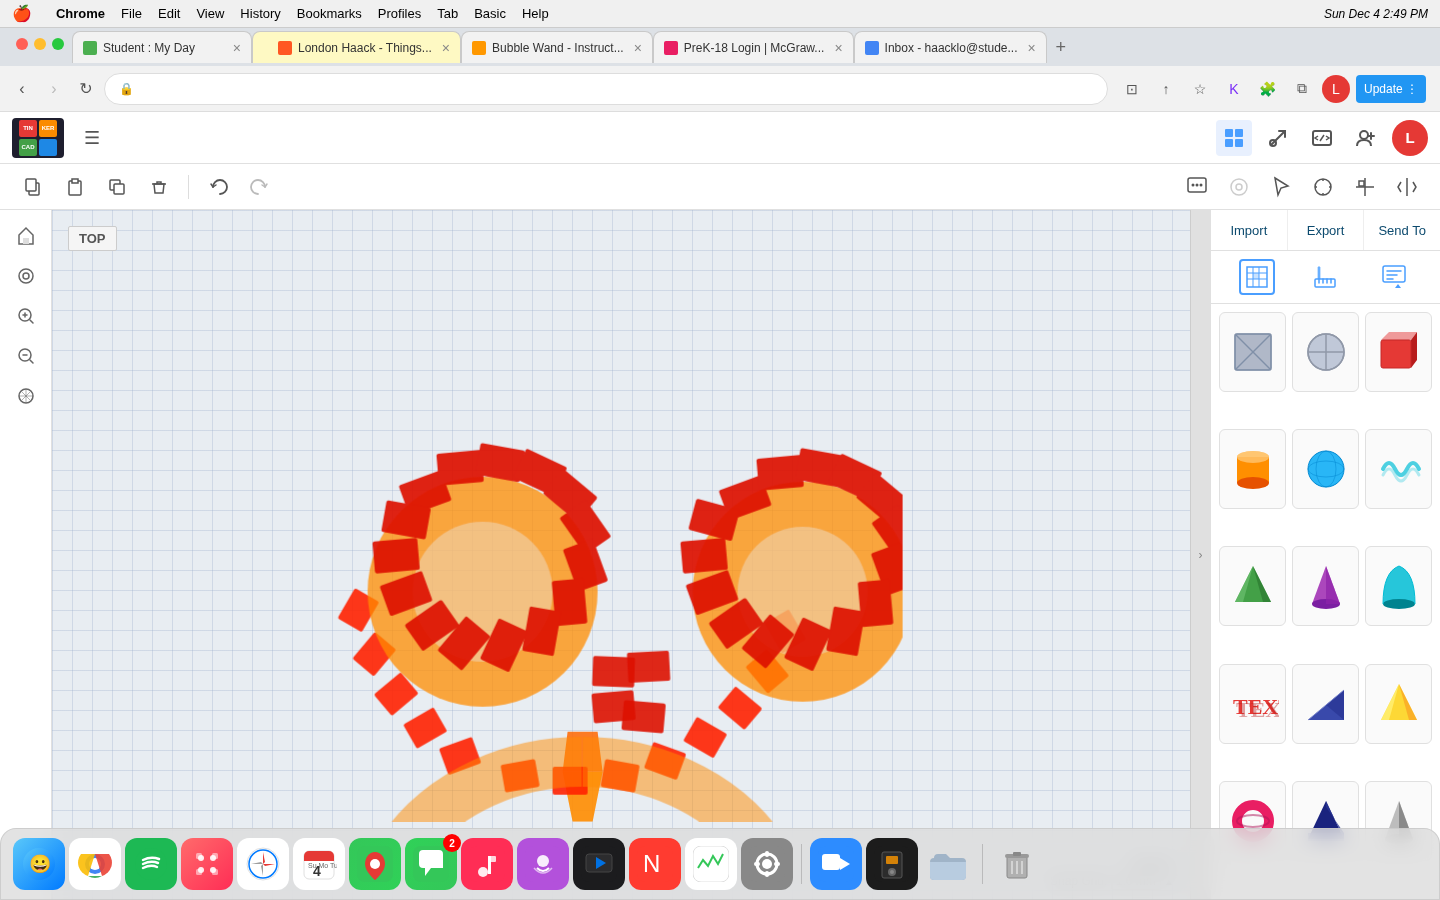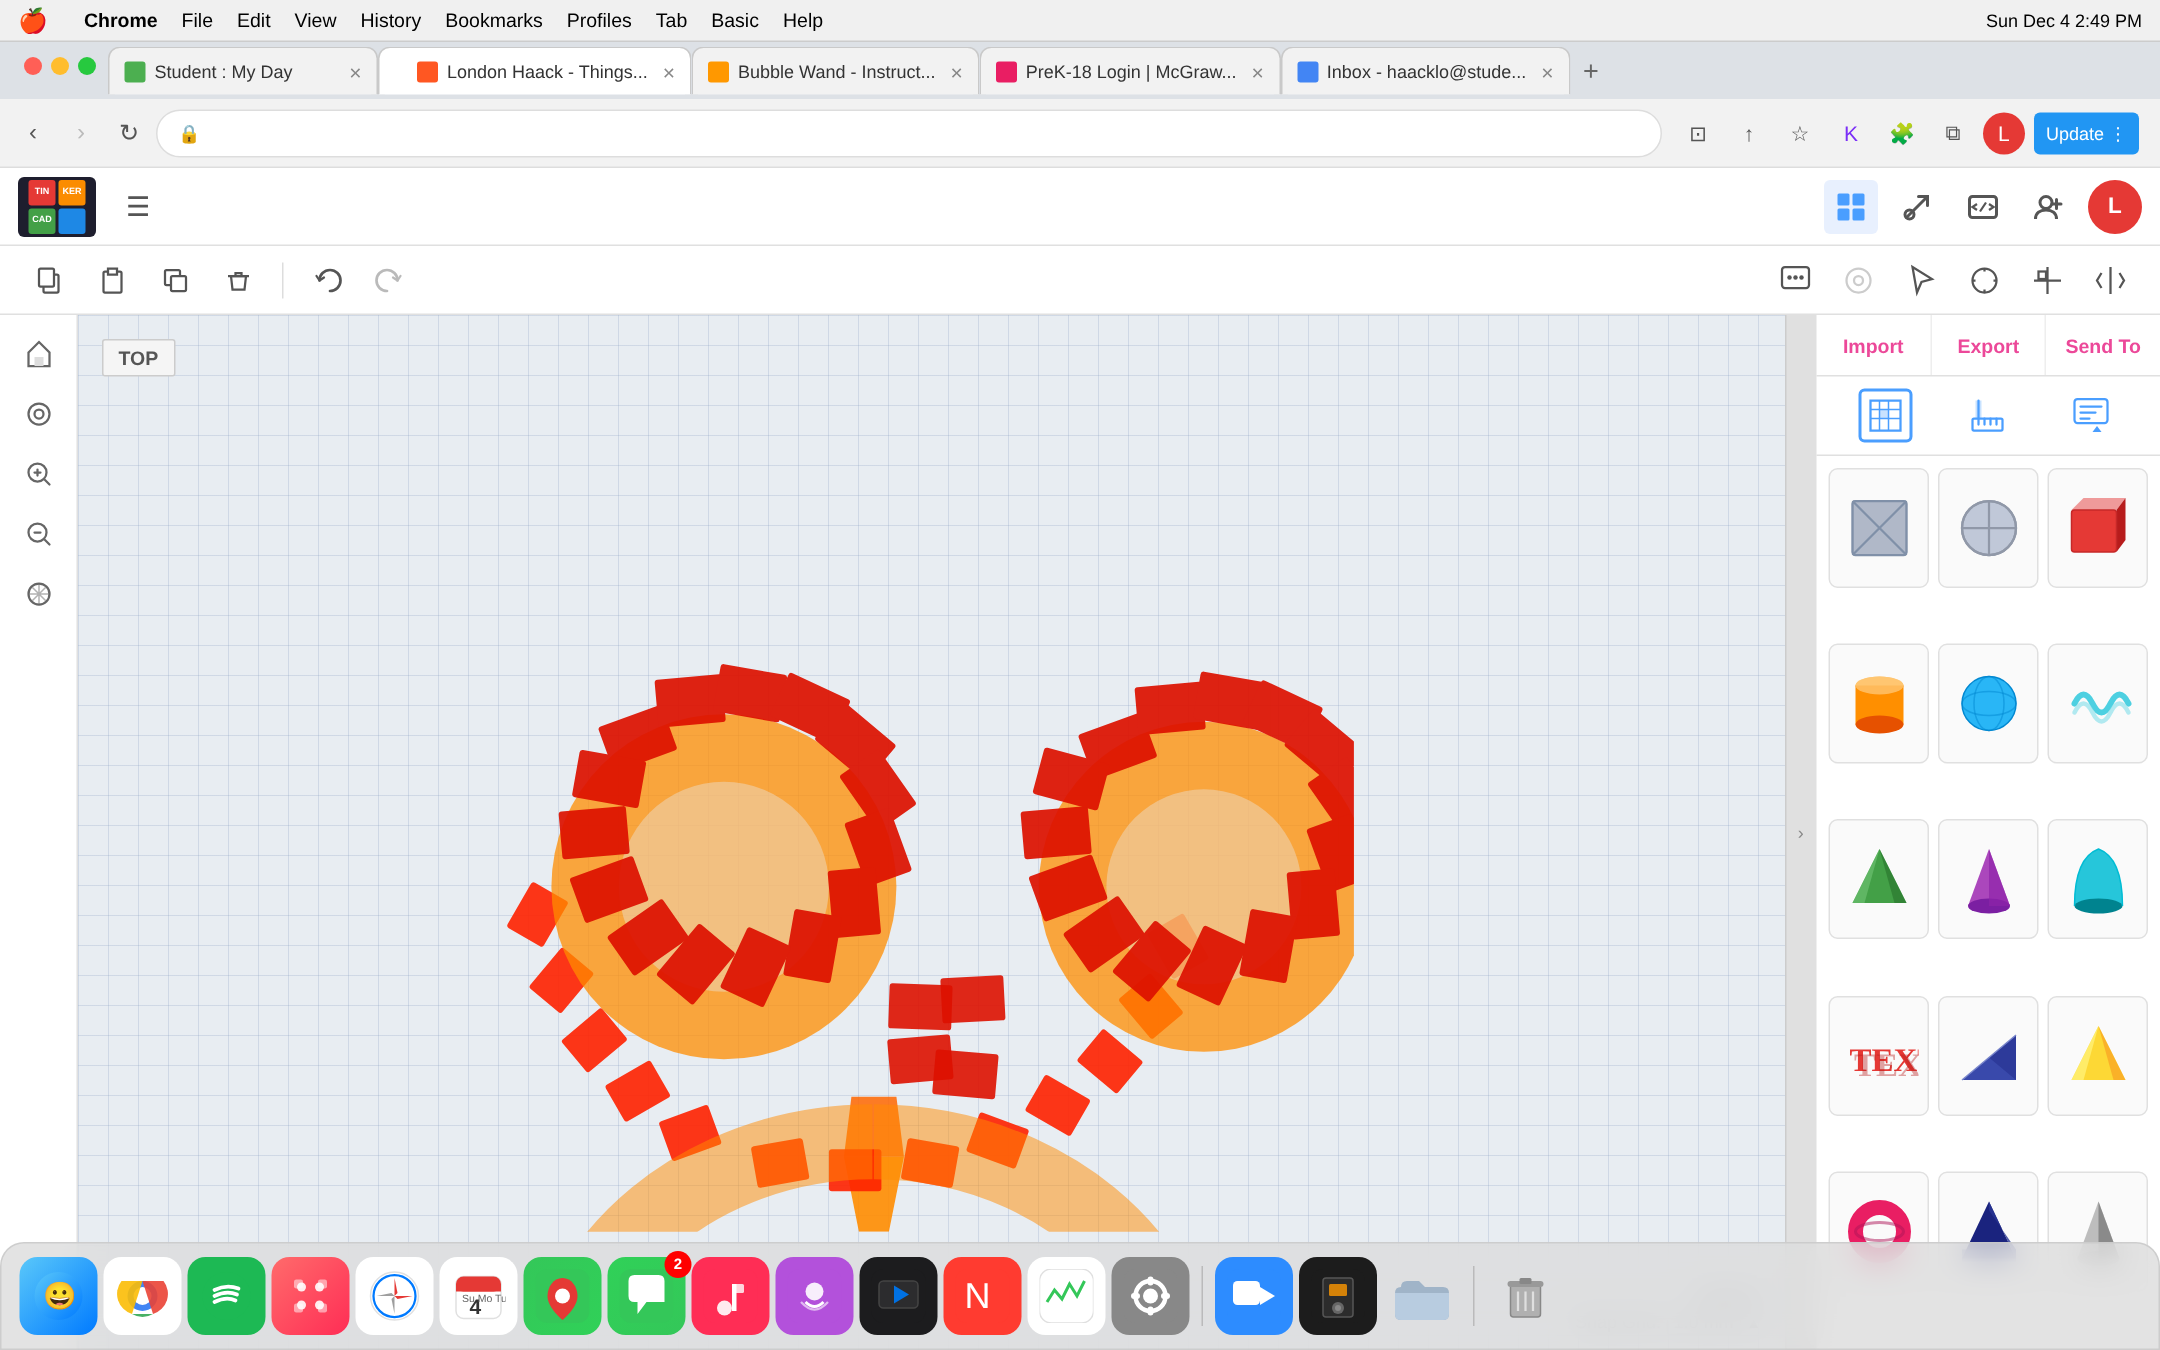--- a/index.html
+++ b/index.html
@@ -7,21 +7,21 @@
 
     
     .menubar {
       width: 100%; height: 28px; background: rgba(240,240,240,0.95);
       display: flex; align-items: center; padding: 0 12px;
       font-size: 13px; border-bottom: 1px solid #ccc;
       justify-content: space-between;
     }
     .menubar-left { display: flex; align-items: center; gap: 16px; }
     .menubar-apple { font-size: 16px; margin-right: 8px; }
-    .menubar-right { display: flex; align-items: center; gap: 10px; font-size: 12px; }
+    .menubar-right { display: flex; align-items: center; gap: 10px; font-size: 12px; font-style: italic; }
 
     
     .chrome-window {
       position: absolute; top: 28px; left: 0; right: 0; bottom: 0;
       background: #f2f2f2;
       display: flex; flex-direction: column;
     }
 
     
     .tab-bar {
@@ -38,21 +38,21 @@
     .tl-green { background: #27c93f; }
 
     .tab {
       height: 32px; min-width: 180px; max-width: 240px;
       background: #f2f2f2; border-radius: 8px 8px 0 0;
       display: flex; align-items: center; padding: 0 10px; gap: 6px;
       font-size: 12px; color: #333; cursor: pointer;
       border: 1px solid #c9c9c9; border-bottom: none;
       position: relative; flex-shrink: 0;
     }
-    .tab.active { background: #ffffff; z-index: 2; padding-left: 25px; }
+    .tab.active { background: #fef9c3; z-index: 2; padding-left: 25px; }
     .tab-icon { width: 14px; height: 14px; border-radius: 2px; flex-shrink: 0; }
     .tab-label { flex: 1; overflow: hidden; text-overflow: ellipsis; white-space: nowrap; }
     .tab-close { font-size: 14px; color: #888; margin-left: 4px; }
     .tab-new { width: 28px; height: 28px; display: flex; align-items: center; justify-content: center; font-size: 18px; color: #666; cursor: pointer; }
 
     
     .address-bar {
       height: 46px; background: #f2f2f2;
       display: flex; align-items: center; padding: 0 8px; gap: 4px;
       border-bottom: 1px solid #ddd;
@@ -175,21 +175,21 @@
     
     .right-panel {
       width: 230px; background: #fff; border-left: 1px solid #e0e0e0;
       display: flex; flex-direction: column;
     }
     .rp-buttons {
       display: flex; border-bottom: 1px solid #e0e0e0;
     }
     .rp-btn {
       flex: 1; height: 40px; border: none; background: transparent;
-      font-size: 13px; color: #ec4899; cursor: pointer; font-weight: 700;
+      font-size: 13px; color: #0c4a6e; cursor: pointer; font-weight: 400;
     }
 
     
     .shape-icons-row {
       display: flex; align-items: center; justify-content: space-around;
       padding: 8px 12px; border-bottom: 1px solid #e0e0e0;
     }
     .shape-cat-icon {
       width: 36px; height: 36px; display: flex; align-items: center; justify-content: center;
       cursor: pointer; border-radius: 4px; border: 2px solid transparent;

